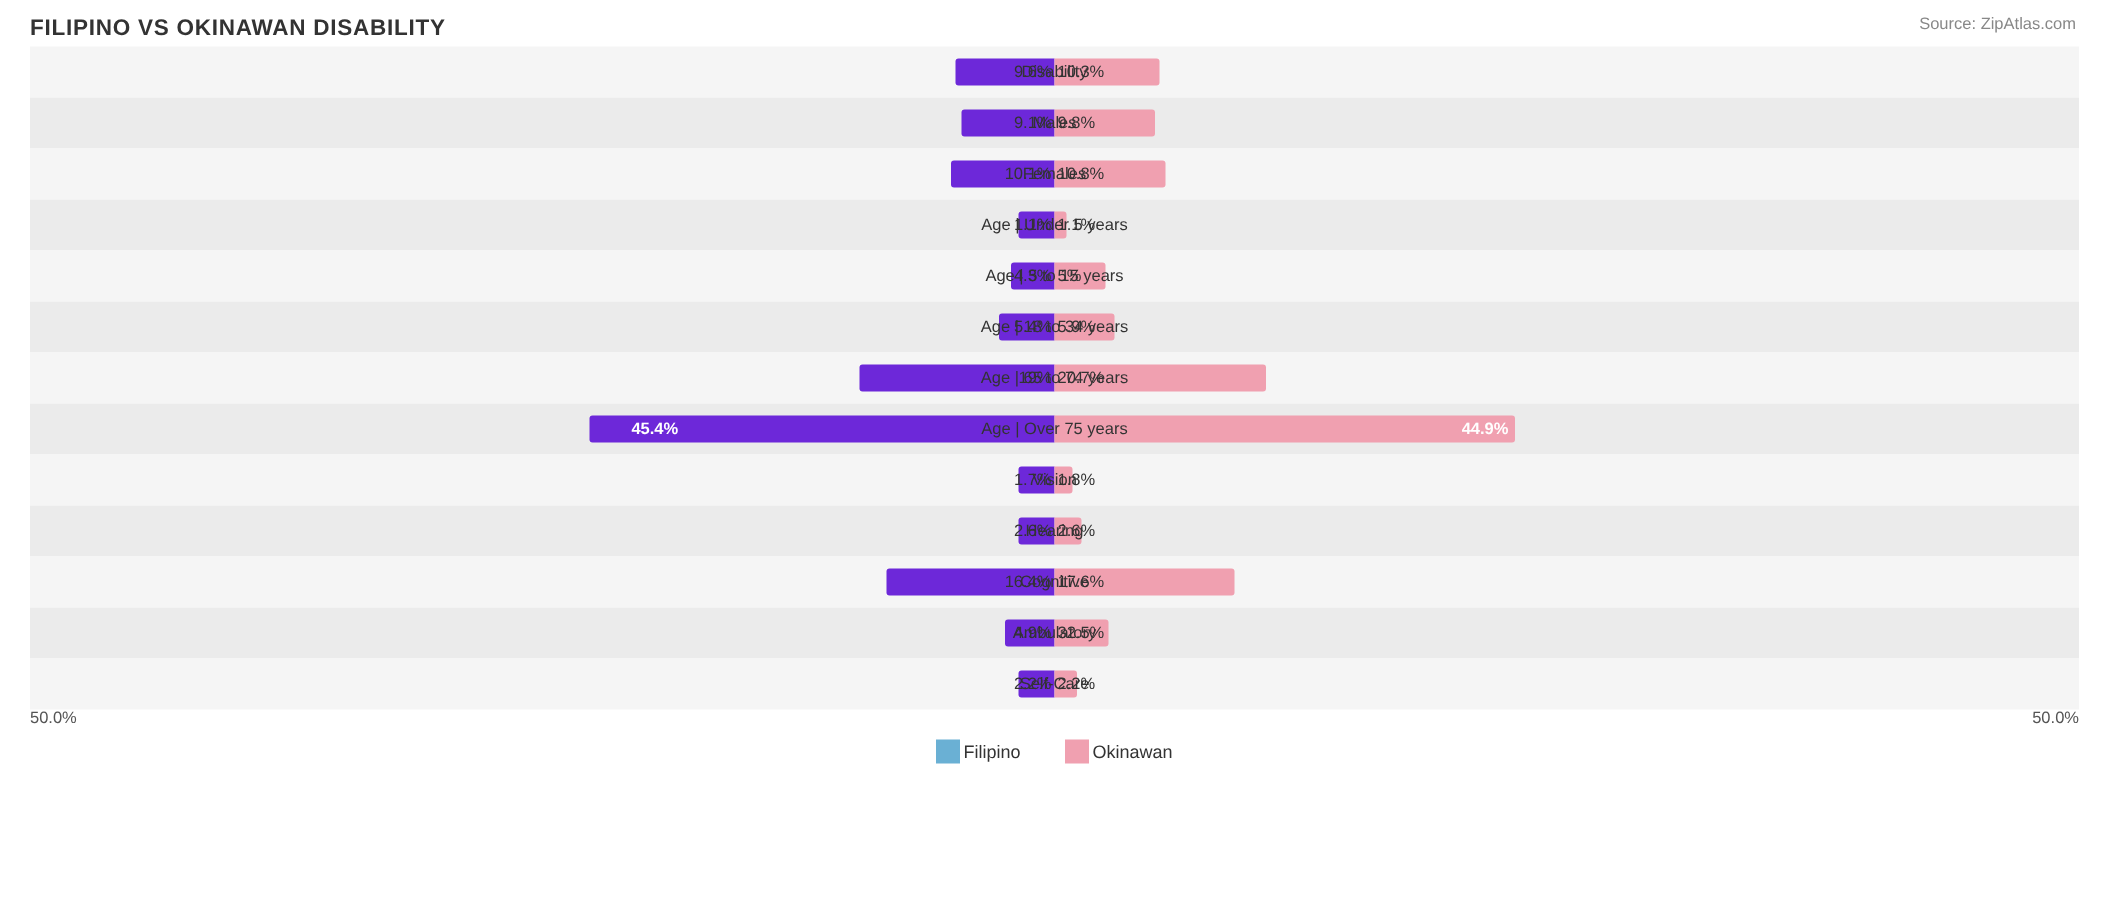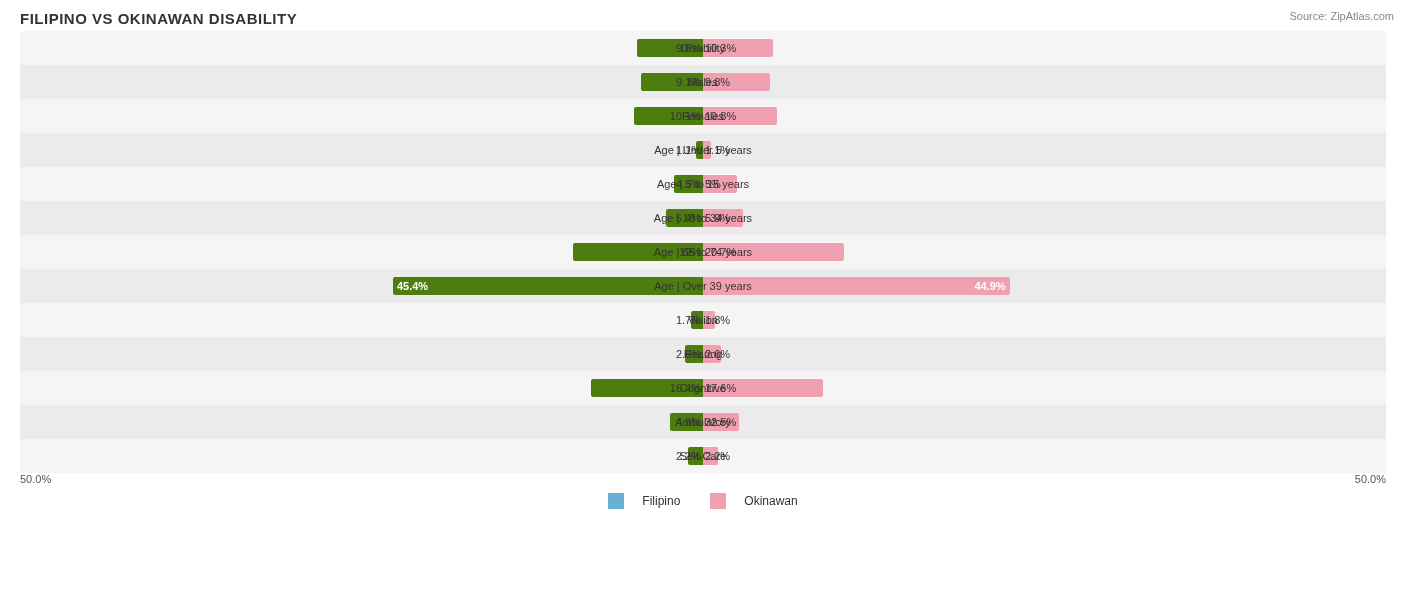--- a/index.html
+++ b/index.html
@@ -20,21 +20,21 @@
       font-size: 15px;
       font-weight: bold;
       color: #333;
       margin-bottom: 4px;
       text-transform: uppercase;
       letter-spacing: 0.5px;
     }
     .chart-source {
       position: absolute;
       top: 10px;
-      right: 12px;
+      right: 22px;
       font-size: 11px;
       color: #888;
     }
     .row {
       display: flex;
       align-items: center;
       height: 34px;
       position: relative;
     }
     .row:nth-child(odd) {
@@ -56,26 +56,27 @@
       position: absolute;
       left: 50%;
       right: 0;
       height: 100%;
       display: flex;
       align-items: center;
       justify-content: flex-start;
     }
     .bar-left {
       height: 18px;
-      background: #4d7c0f;
+      background: #6d28d9;
       border-radius: 2px 0 0 2px;
       display: flex;
       align-items: center;
       justify-content: flex-start;
       position: relative;
+      padding-left: 24px;
     }
     .bar-right {
       height: 18px;
       background: #f0a0b0;
       border-radius: 0 2px 2px 0;
       display: flex;
       align-items: center;
       justify-content: flex-end;
       position: relative;
     }
@@ -119,21 +120,21 @@
     }
     .legend-area {
       display: flex;
       justify-content: center;
       gap: 30px;
       margin-top: 6px;
     }
     .legend-item {
       display: flex;
       align-items: center;
-      gap: 18px;
+      gap: 2px;
       font-size: 12px;
       color: #333;
       text-align: right;
     }
     .legend-color {
       width: 16px;
       height: 16px;
     }
     .axis-labels {
       display: flex;
@@ -237,21 +238,21 @@
         <div class="left-bar-container">
           <div class="bar-left" style="width: 45.4%;">
             <span class="val-inside-left">45.4%</span>
           </div>
         </div>
         <div class="right-bar-container">
           <div class="bar-right" style="width: 44.9%;">
             <span class="val-inside-right">44.9%</span>
           </div>
         </div>
-        <span class="label-center">Age | Over 39 years</span>
+        <span class="label-center">Age | Over 75 years</span>
       </div>
       <div class="row">
         <div class="left-bar-container">
           <div class="bar-left" style="width: 1.7%;"></div>
         </div>
         <div class="right-bar-container">
           <div class="bar-right" style="width: 1.8%;"></div>
         </div>
         <span class="label-center">Vision</span>
         <span class="val-left">1.7%</span>

